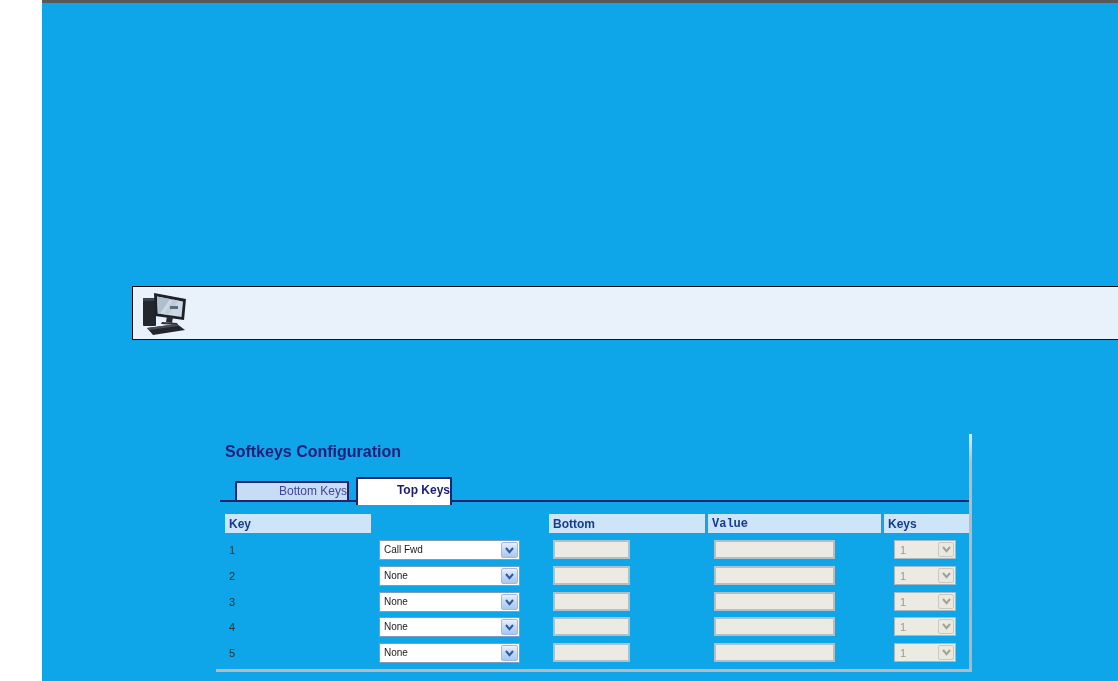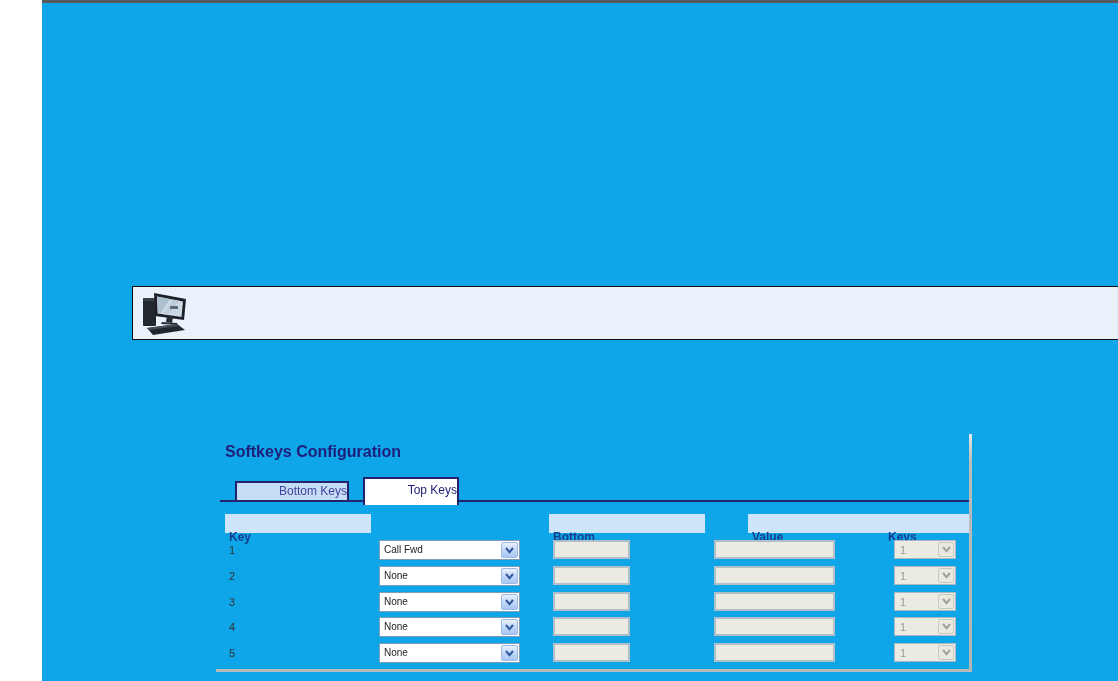--- a/index.html
+++ b/index.html
@@ -20,33 +20,33 @@
   .shadow-bottom { position:absolute; left:174px; top:669px; width:756px; height:3px; background:#b9b9b9; }
 
   
   .panel-title { position:absolute; left:183px; top:443px; font-size:16px; font-weight:bold;
                  color:#1e1e78; letter-spacing:0; }
 
   
   .tab { position:absolute; box-sizing:border-box; text-align:right; cursor:default; }
   .tab-inactive { left:193px; top:481px; width:114px; height:21px; background:#c6def5;
                   border:2px solid #22226e; font-size:12px; color:#4343a0; line-height:16px; z-index:1; }
-  .tab-active   { left:321px; top:477px; width:96px; height:28px; background:#ffffff;
-                  border:2px solid #22226e; border-bottom:none; font-size:12px; font-weight:normal;
+  .tab-active   { left:314px; top:477px; width:96px; height:28px; background:#ffffff;
+                  border:2px solid #22226e; border-bottom:none; font-size:12px; font-weight:bold;
                   color:#1c1c74; line-height:23px; z-index:3; }
   .tab-underline { position:absolute; left:178px; top:500px; width:749px; height:2px;
                    background:#22226e; z-index:2; }
 
   
   .hcell { position:absolute; top:514px; height:19px; background:#cee4f8; box-sizing:border-box;
-           font-size:12px; font-weight:bold; color:#153e8c; padding:16px 0 0 4px; }
+           font-size:12px; font-weight:bold; color:#153e8c; padding:3px 0 0 4px; }
   .hcell-key   { left:183px; width:146px; }
   .hcell-type  { left:332px; width:172px; }
   .hcell-label { left:507px; width:156px; }
-  .hcell-value { left:706px; width:173px; }
+  .hcell-value { left:666px; width:173px;font-family:Liberation Mono, monospace; }
   .hcell-line  { left:842px; width:85px;  }
 
   
   .row { position:absolute; left:0; width:1118px; height:21px; }
   .keynum { position:absolute; left:187px; top:4px; font-size:11px; color:#333333; }
 
   .sel { position:absolute; left:337px; top:0; width:141px; height:20px; background:#ffffff;
          border:1px solid #7f9db9; box-sizing:border-box; }
   .sel .sel-text { position:absolute; left:4px; top:3px; font-size:10px; color:#1b1b1b; }
   .sel .sel-btn { position:absolute; right:1px; top:1px; width:17px; height:16px; border-radius:2px;

